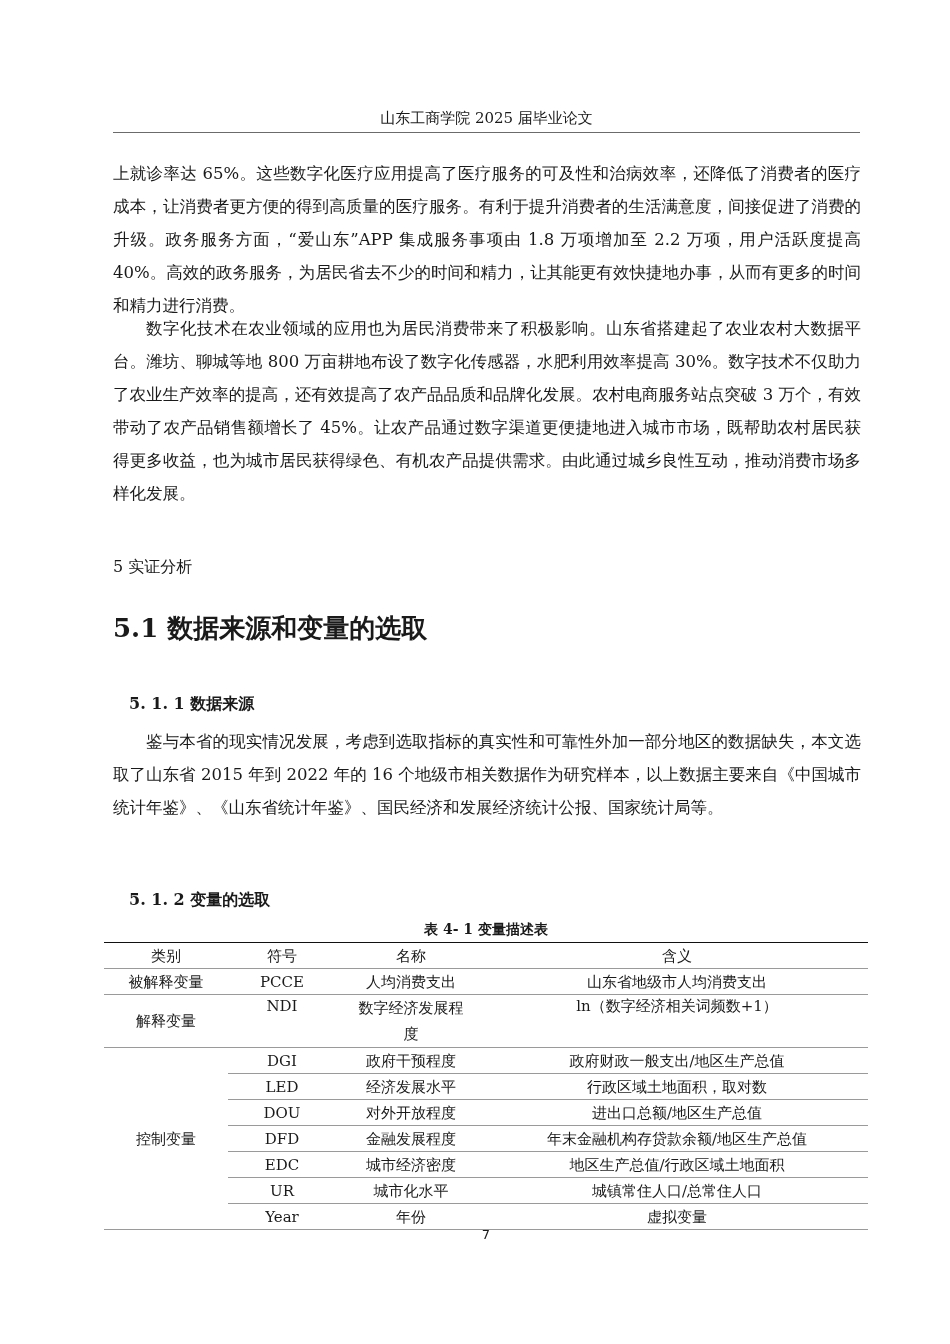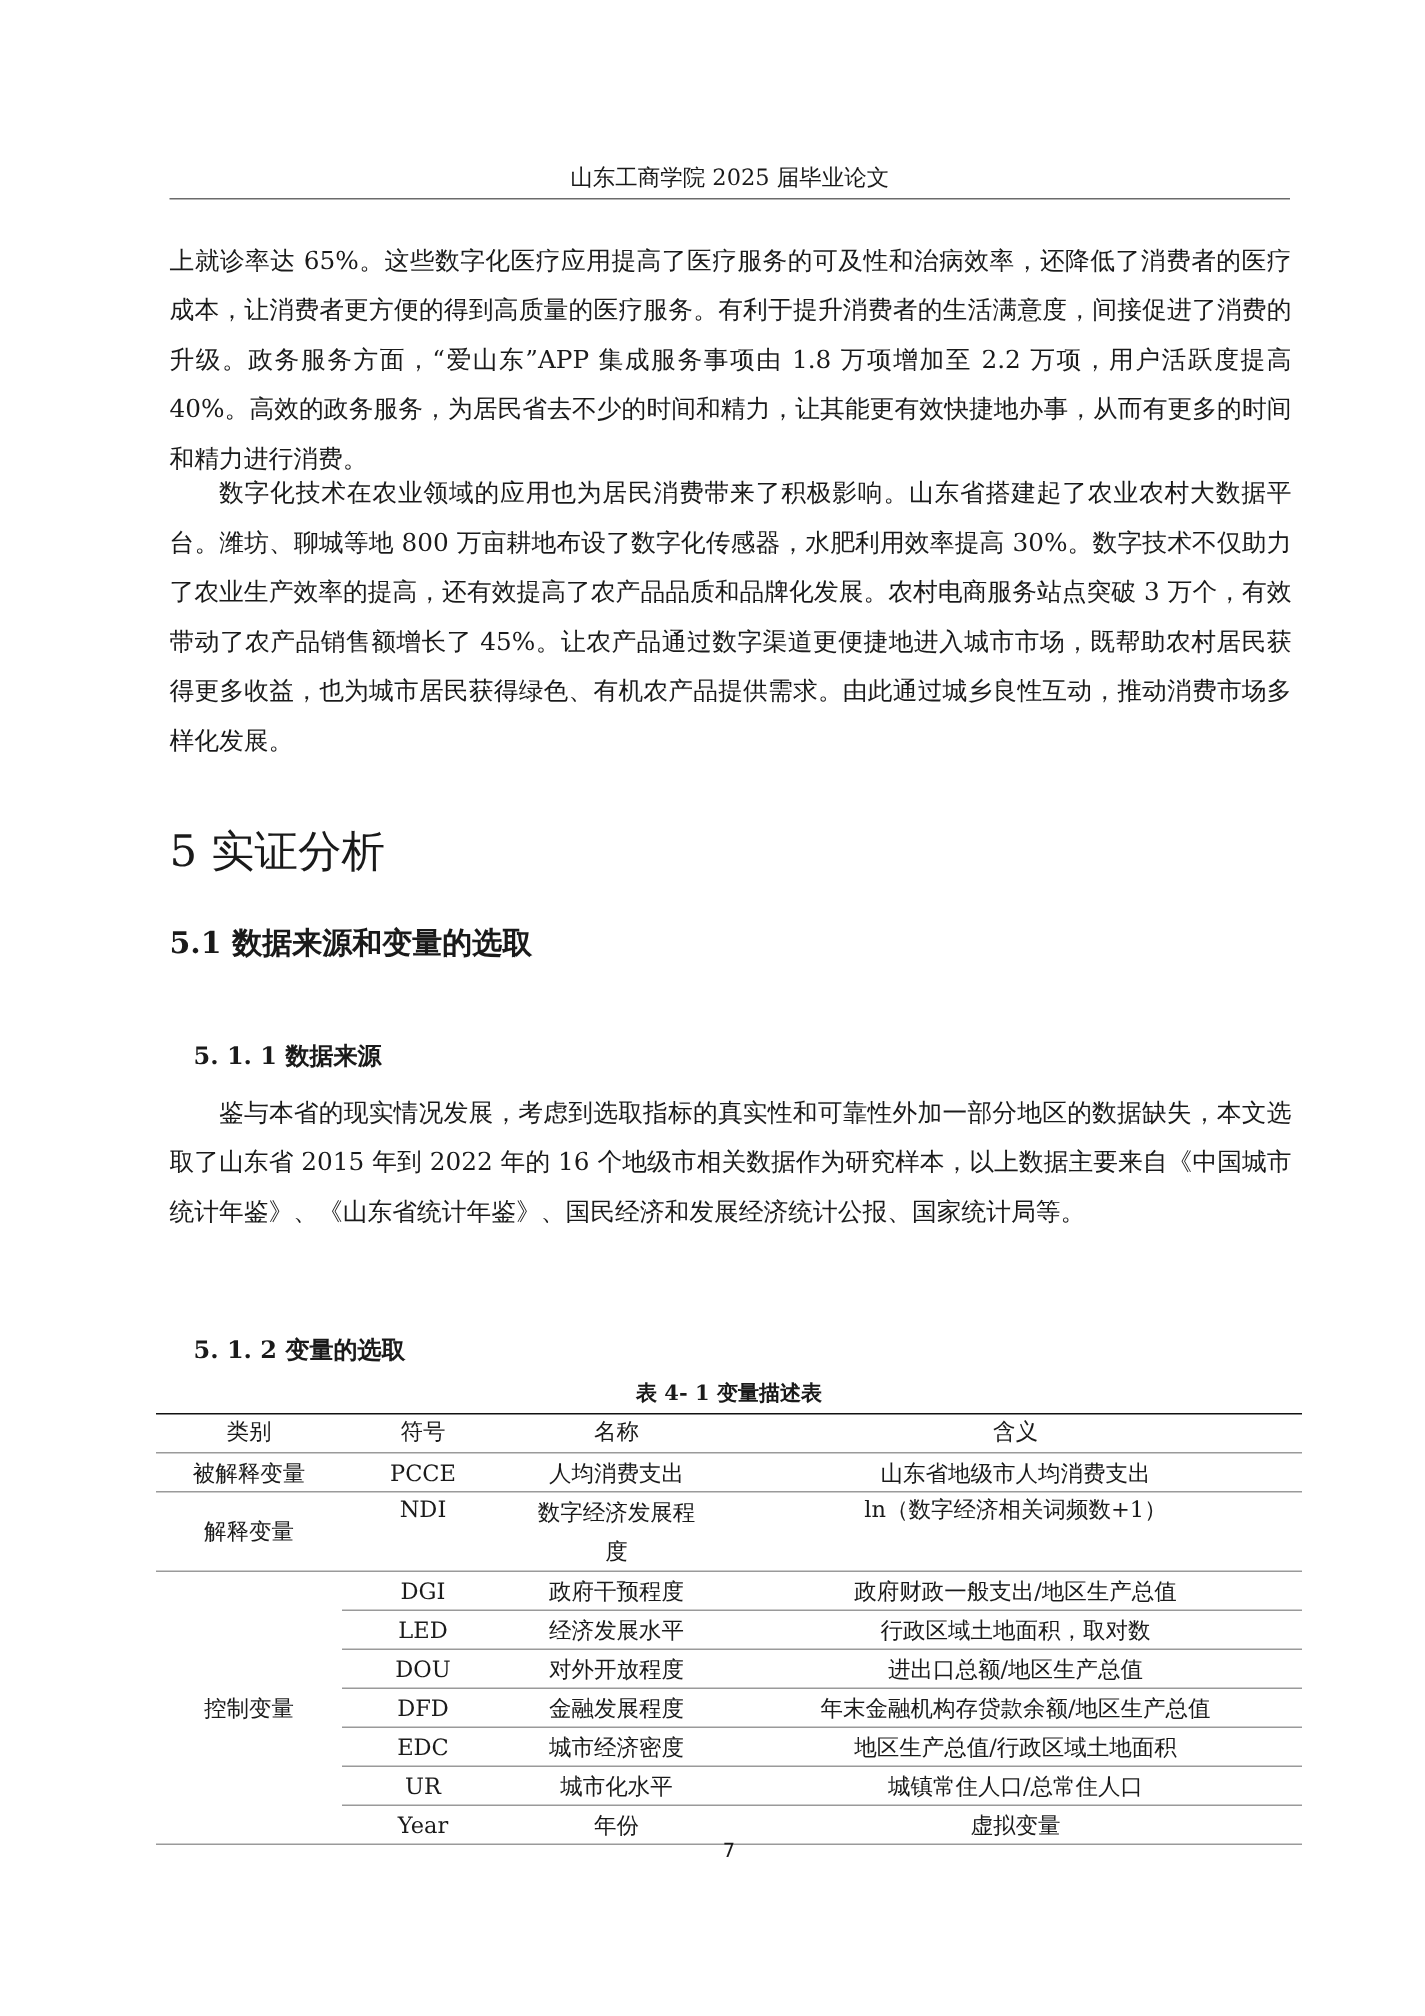--- a/index.html
+++ b/index.html
@@ -15,36 +15,36 @@
   .header-rule {
     position: absolute; left: 113px; top: 132px; width: 747px; height: 0;
     border-top: 1.5px solid #6b6b6b;
   }
   .para {
     position: absolute; left: 113px; width: 748px;
     font-size: 16.5px; line-height: 33px; text-align: justify;
     margin: 0;
   }
   .para.indent { text-indent: 2em; }
-  .h1 { position: absolute; left: 113px; top: 551px; font-size: 29px; line-height: 32px; margin: 0; font-weight: normal; }
-  .h2 { position: absolute; left: 113px; top: 613px; font-size: 20px; line-height: 30px; margin: 0; font-weight: bold; }
+  .h1 { position: absolute; left: 113px; top: 551px; font-size: 16px; line-height: 32px; margin: 0; font-weight: normal; }
+  .h2 { position: absolute; left: 113px; top: 613px; font-size: 26px; line-height: 30px; margin: 0; font-weight: bold; }
   .h3 { position: absolute; left: 113px; font-size: 16px; line-height: 24px; margin: 16px; font-weight: bold; }
   .table-caption {
     position: absolute; left: 104px; width: 764px; top: 918px;
     text-align: center; font-size: 14px; font-weight: bold; line-height: 22px;
   }
   .var-table {
     position: absolute; left: 104px; top: 942px; width: 764px;
     border-collapse: collapse; font-size: 15px;
   }
   .var-table th, .var-table td {
     padding: 0; text-align: center; font-weight: normal; vertical-align: middle;
     height: 25px; line-height: 22px;
   }
-  .var-table thead tr th { border-top: 1.5px solid #111; border-bottom: 1.5px solid #9a9a9a; font-family: Liberation Mono, monospace; }
+  .var-table thead tr th { border-top: 1.5px solid #111; border-bottom: 1.5px solid #9a9a9a; }
   .var-table tbody tr.sep td.sepcell { border-bottom: 1.5px solid #9a9a9a; }
   .var-table tbody tr.group-end td { border-bottom: 1.5px solid #9a9a9a; }
   .var-table td.top { vertical-align: top; }
   .col-cat { width: 124px; }
   .col-sym { width: 108px; }
   .col-name { width: 150px; margin-top: 20px; }
   .col-mean { width: 382px; }
   .page-number {
     position: absolute; left: 104px; width: 764px; top: 1227px;
     text-align: center; font-size: 13px; font-family: "DejaVu Sans", sans-serif;

